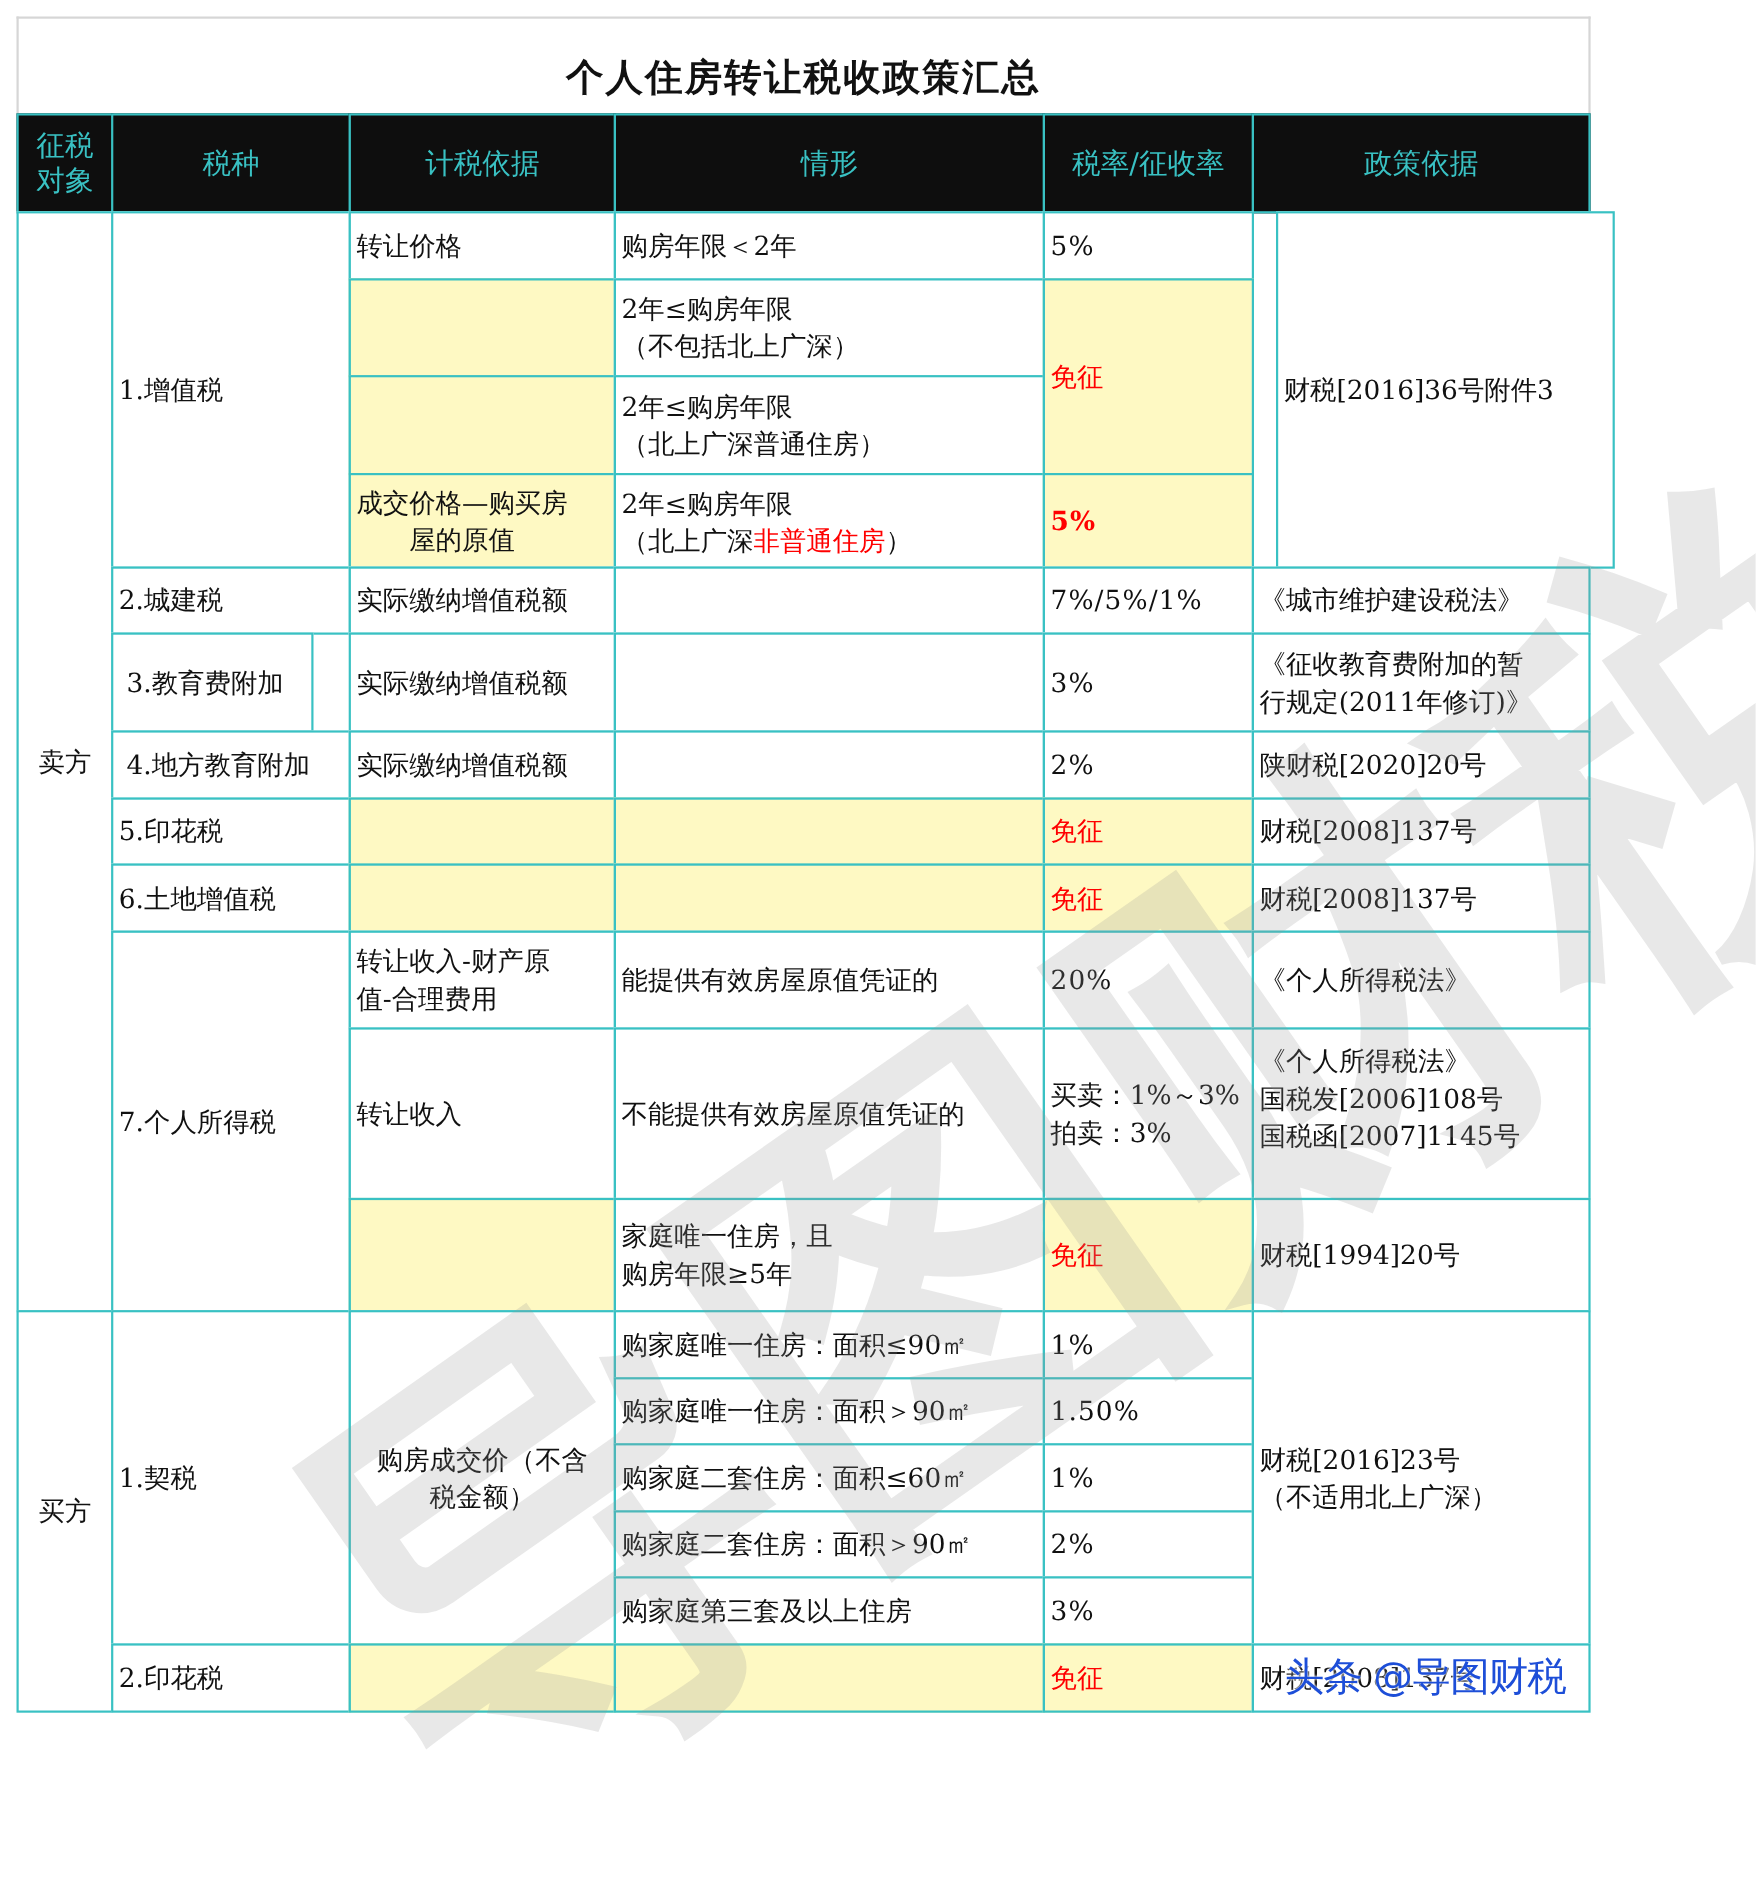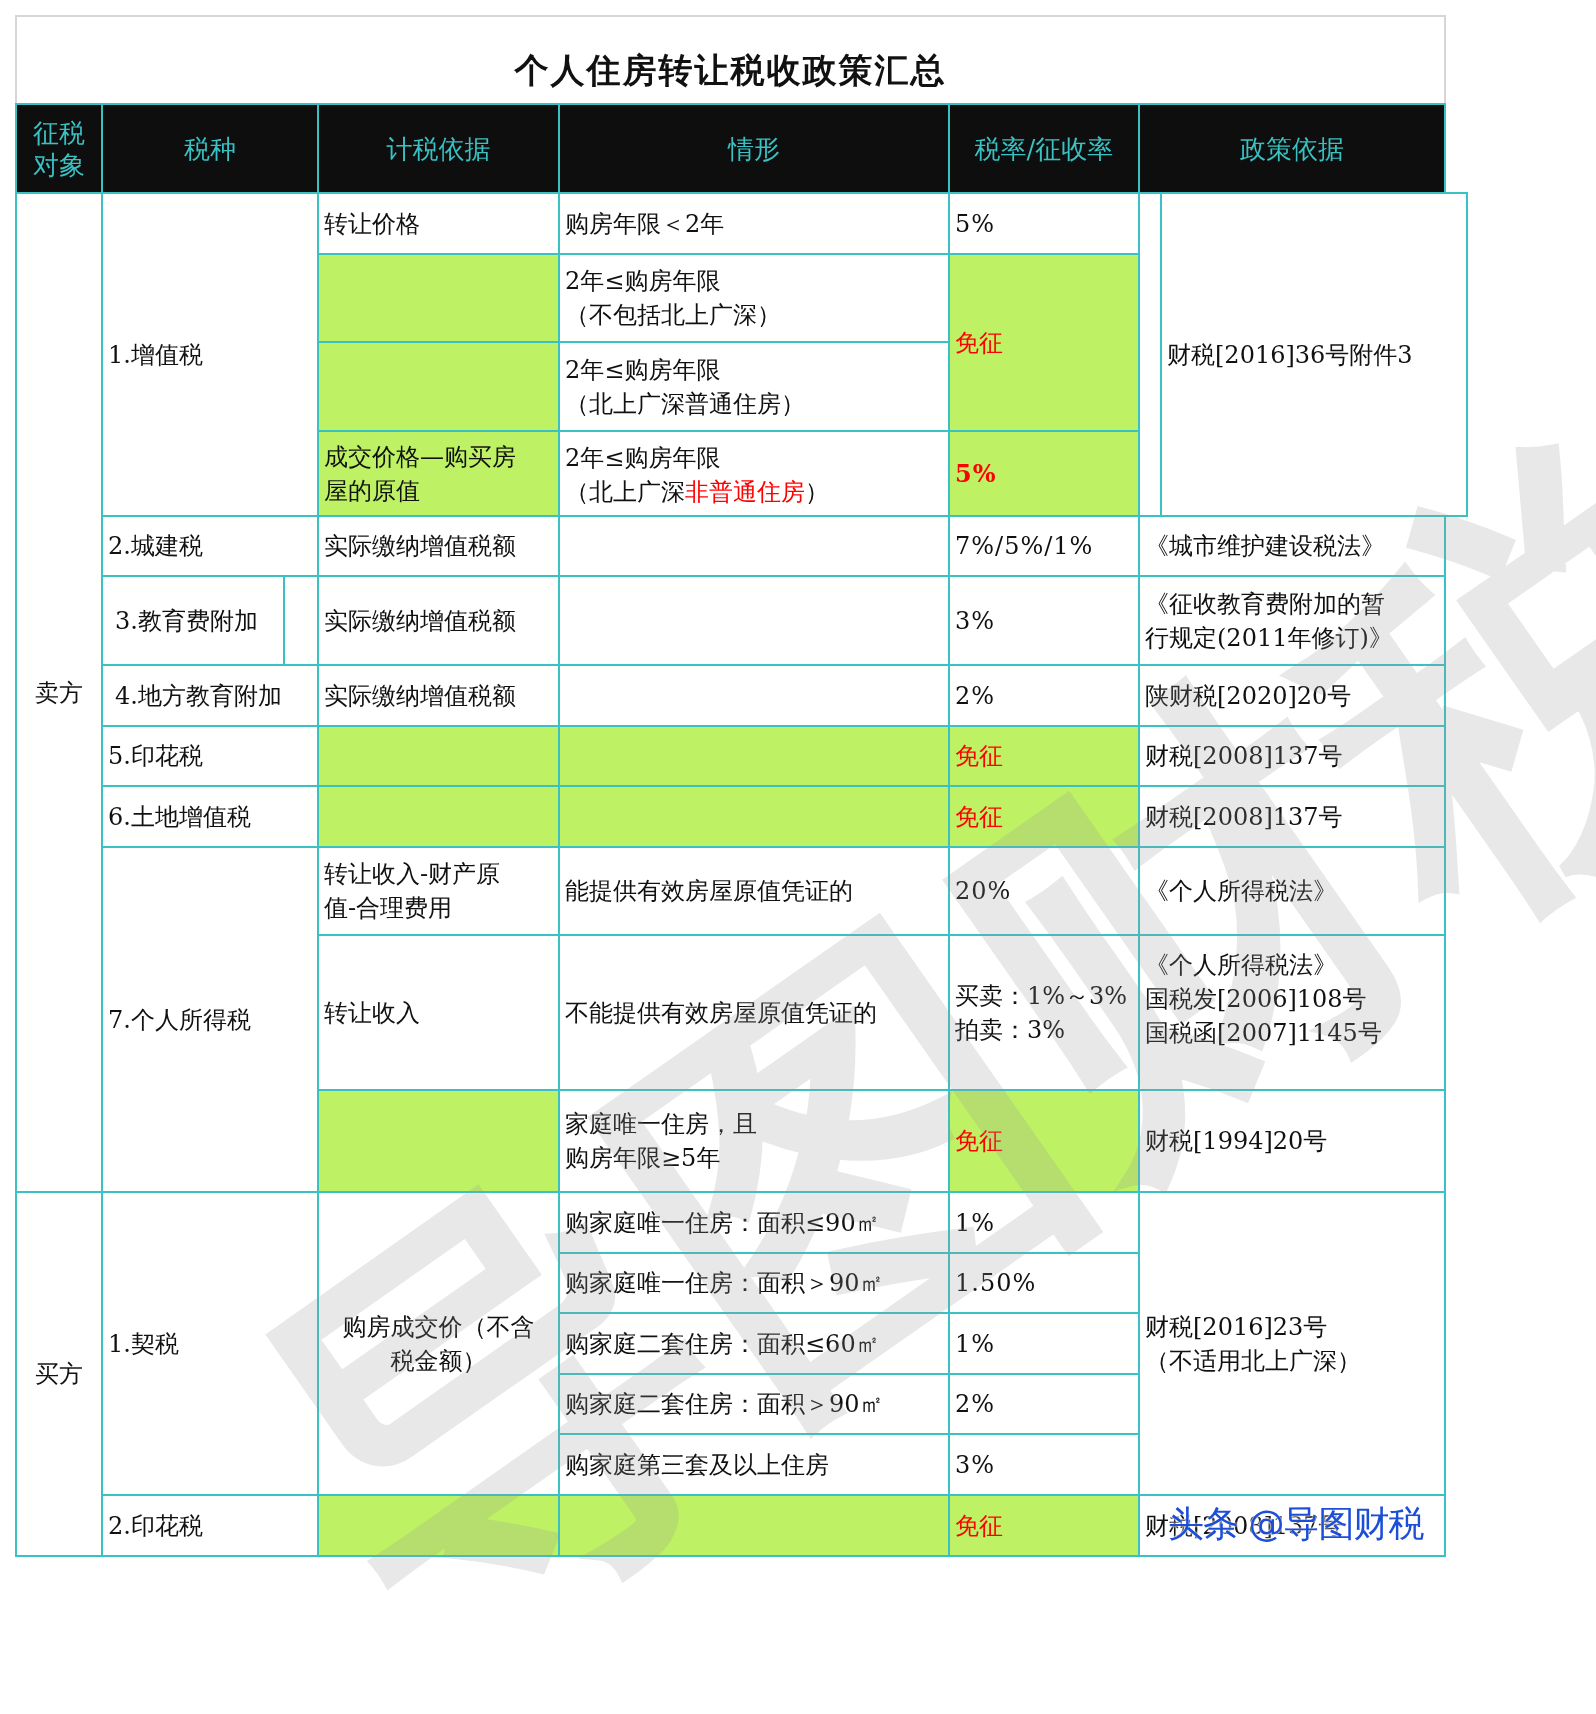--- a/index.html
+++ b/index.html
@@ -7,21 +7,21 @@
          font-family:"DejaVu Serif","Liberation Serif",serif; color:#111; }
   .frame { position:absolute; left:15px; top:15px; width:1431px; height:88px;
            border:2px solid #d6d6d6; border-bottom:none; box-sizing:border-box; background:#fff; }
   .title { position:absolute; left:15px; top:15px; width:1431px; height:112px;
            display:flex; align-items:center; justify-content:center;
            font-size:34px; font-weight:bold; letter-spacing:2px; color:#111;border-radius:26px; }
   .cell { position:absolute; box-sizing:border-box; border:2px solid #39c1c3;
           display:flex; align-items:center; padding:0 5px; font-size:24px; line-height:34px;
           white-space:pre-line; background:#fff; }
   .hdr { background:#0e0e0e; color:#39c1c3; justify-content:center; text-align:center; font-size:26px; }
-  .gray { background:#bef264; }
+  .gray { background:#fef9c3;text-align:center; }
   .center { justify-content:center; text-align:center; }
   .red { color:#ff0000; }
   .bold { font-weight:bold; }
   .mono { letter-spacing:1px; }
   .wm { position:absolute; left:120px; top:300px; font-size:420px; font-weight:bold;
         color:rgba(150,150,150,0.22); transform:rotate(-35deg); transform-origin:left top;
         white-space:nowrap; pointer-events:none; font-family:"DejaVu Sans",sans-serif; left:170px; top:1300px; }
   .credit { position:absolute; left:1168px; top:1633px; font-size:36px; color:#1d4ed8;
             font-family:"DejaVu Sans",sans-serif; pointer-events:none;
             text-shadow:0 0 2px #fff, 0 0 3px #fff; letter-spacing:-1px; }

